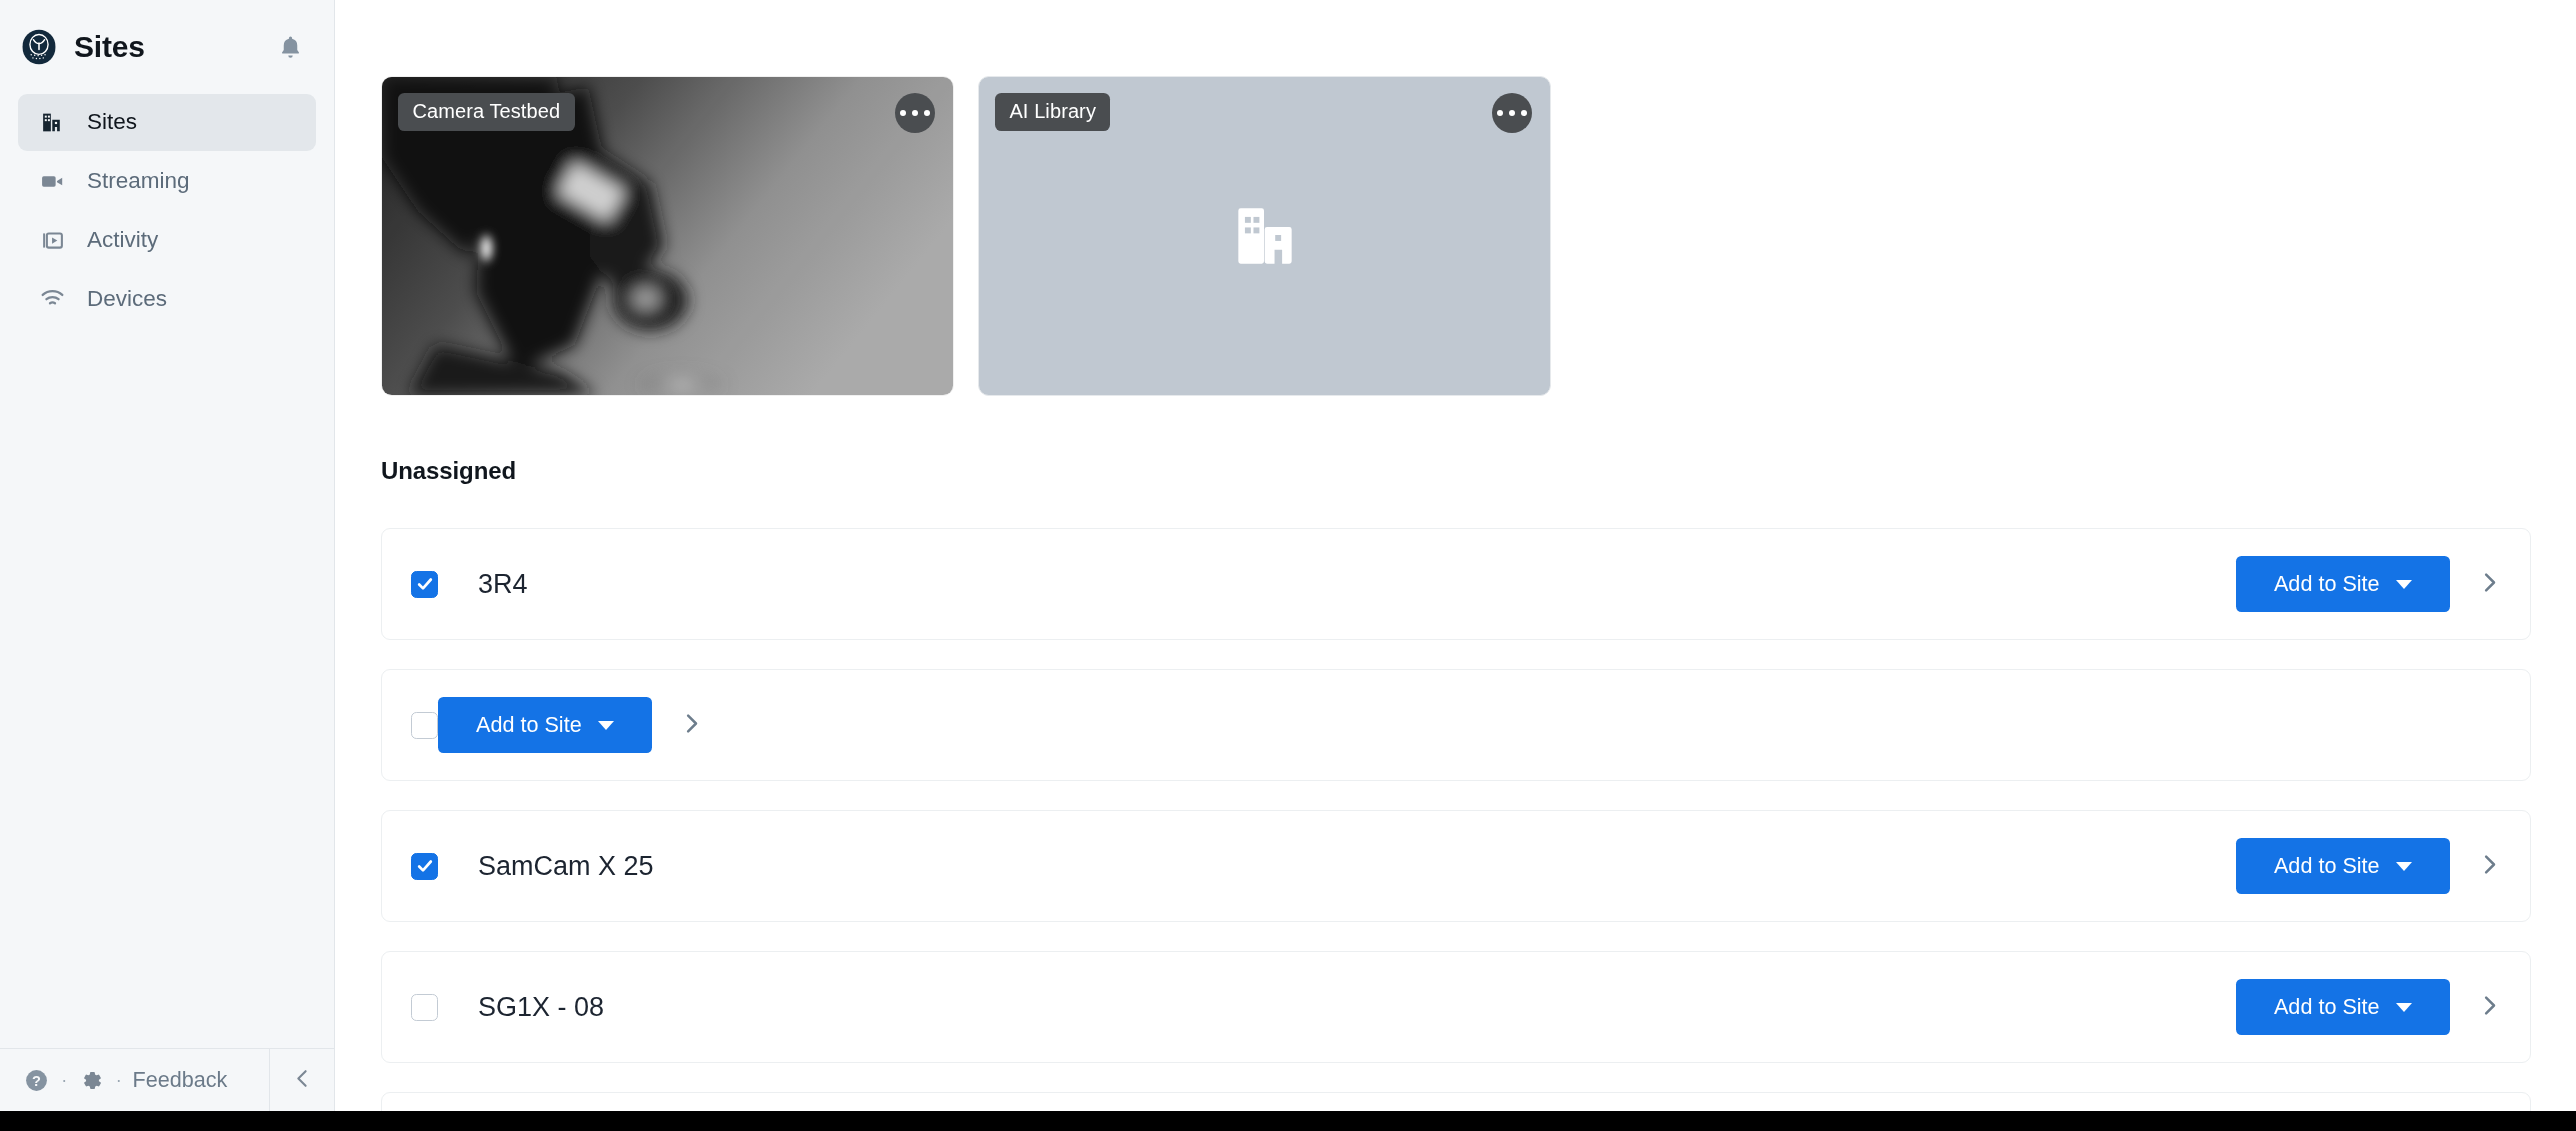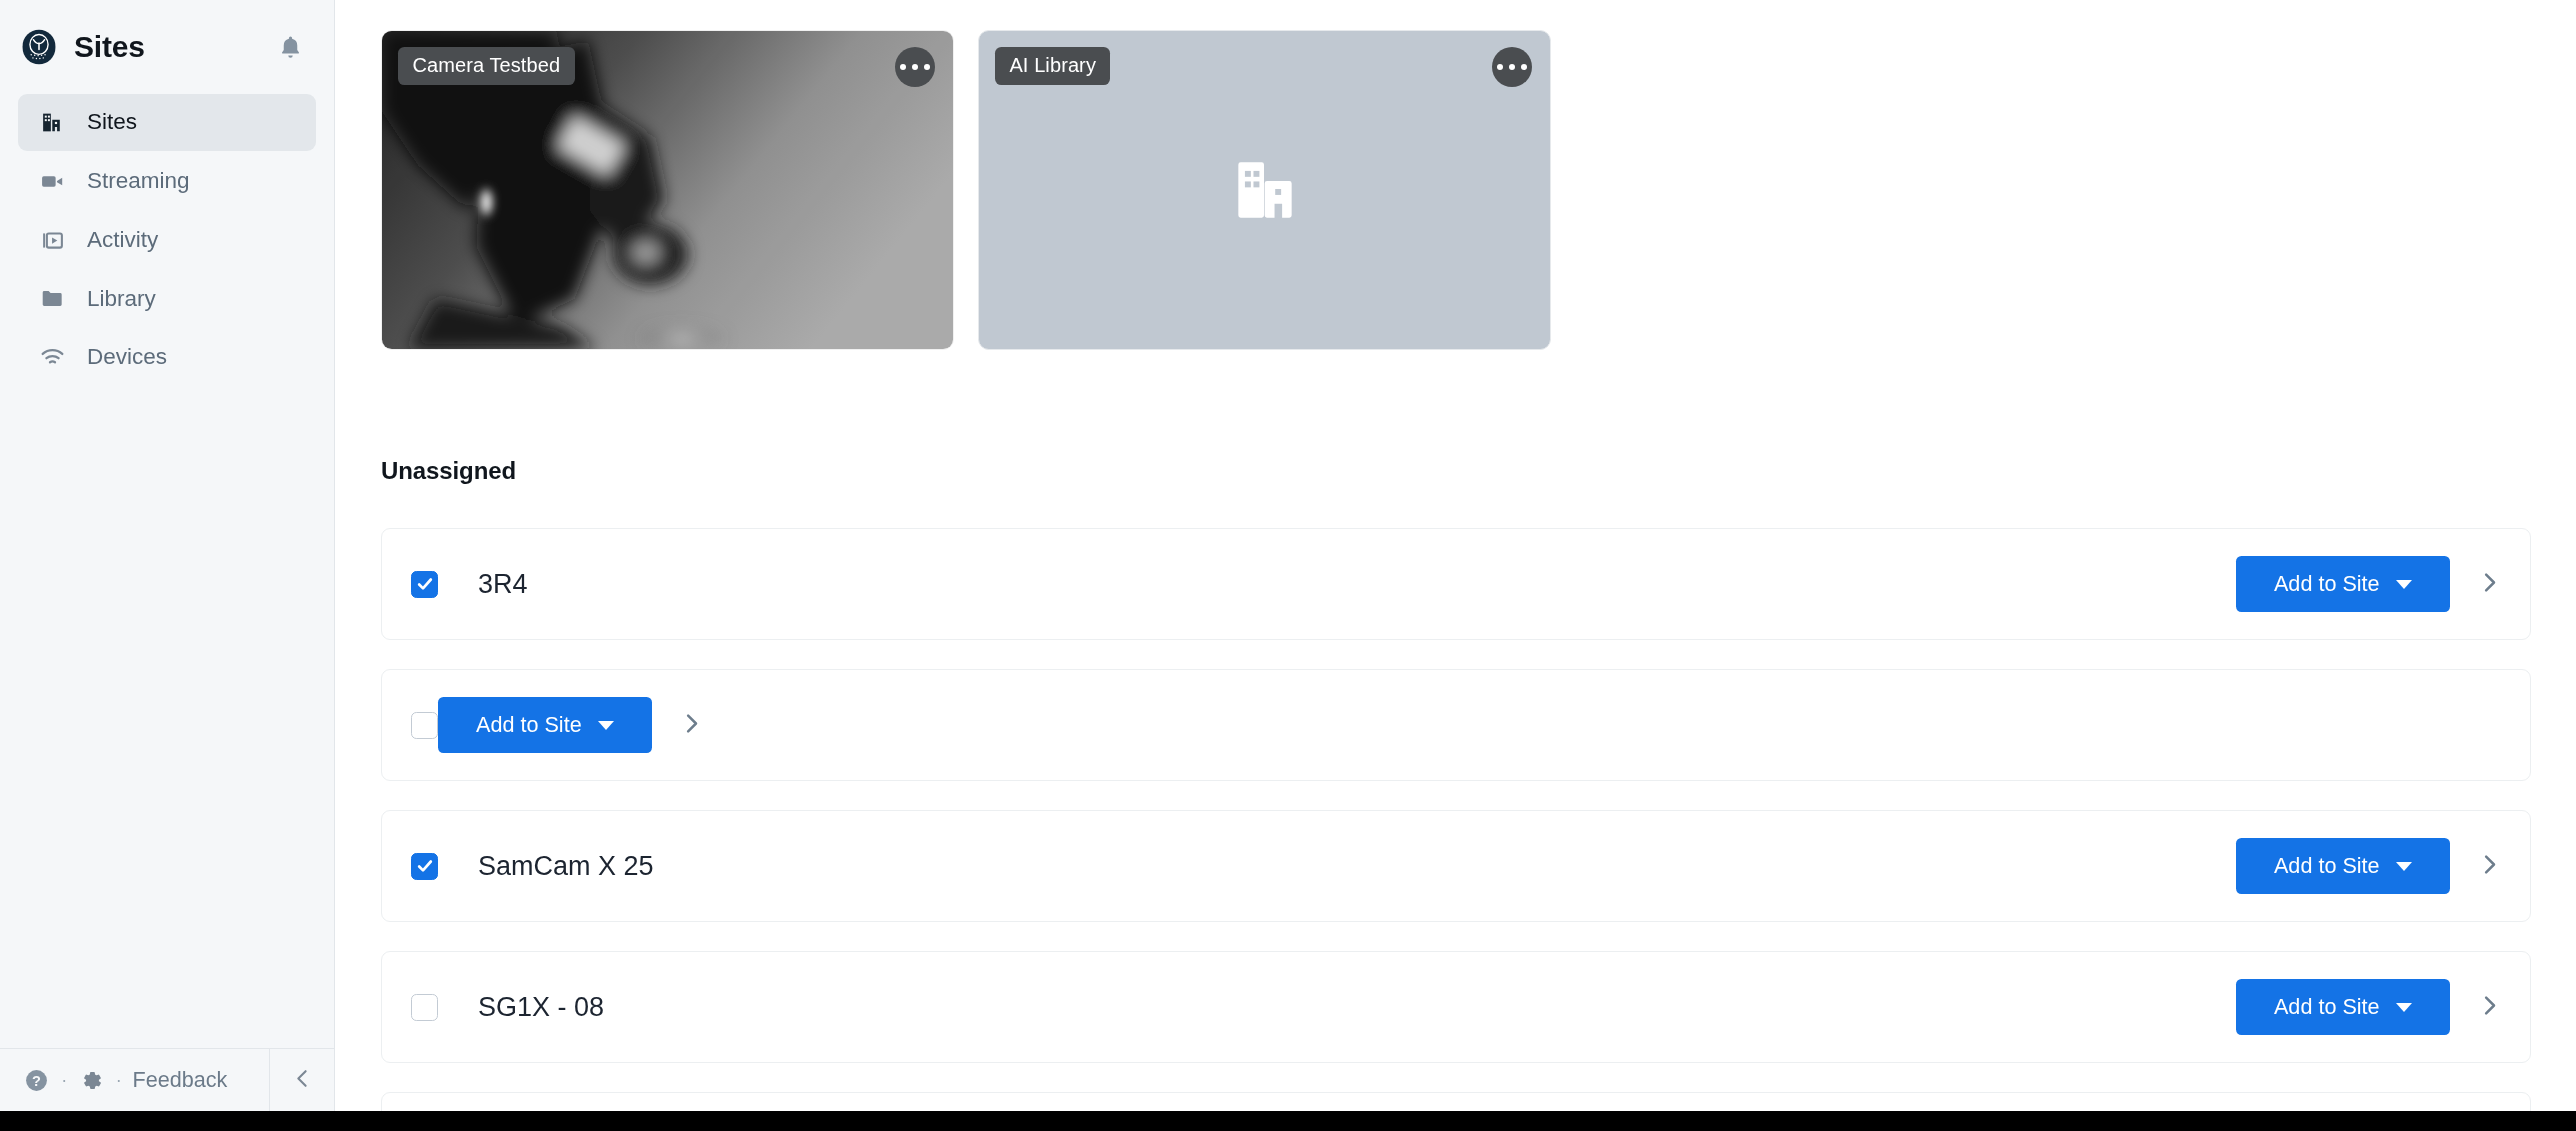--- a/index.html
+++ b/index.html
@@ -153,20 +153,21 @@
     gap: 24px;
   }
   .site-card {
     position: relative;
     width: 573px;
     height: 320px;
     border-radius: 10.8px;
     overflow: hidden;
     cursor: pointer;
     border: 0.9px solid #e6e9ec;
+    margin-top: 46px;
   }
   .site-card.photo { border-color: rgba(0,0,0,0.06); }
   .card-thumb { position:absolute; inset:0; width:100%; height:100%; display:block; }
   .card-chip {
     position: absolute;
     left: 16px; top: 16px;
     background: #4a4d50;
     color: #ffffff;
     font-size: 20px;
     font-weight: 500;
@@ -342,28 +343,20 @@
         <span class="nav-ico">
           <svg viewBox="0 0 24 24" width="25" height="25" aria-hidden="true">
             <path d="M3 5.2h1.9v13.6H3z" fill="#7b8794"></path>
             <rect x="6.6" y="5.2" width="14.4" height="13.6" rx="1.8" fill="none" stroke="#7b8794" stroke-width="2"></rect>
             <path d="M11.6 9l5 3-5 3z" fill="#7b8794"></path>
           </svg>
         </span>
         <span class="nav-label">Activity</span>
       </div>
 
-      <div class="nav-item">
-        <span class="nav-ico">
-          <svg viewBox="0 0 24 24" width="25" height="25" fill="#7b8794" aria-hidden="true">
-            <path d="M2.6 6.2a1.4 1.4 0 011.4-1.4h4.3l1.8 2h9.3a1.4 1.4 0 011.4 1.4v9.6a1.4 1.4 0 01-1.4 1.4H4a1.4 1.4 0 01-1.4-1.4z"></path>
-          </svg>
-        </span>
-        <span class="nav-label">Library</span>
-      </div>
 
       <div class="nav-item">
         <span class="nav-ico">
           <svg viewBox="0 0 24 24" width="25" height="25" fill="none" stroke="#7b8794" stroke-width="2.2" stroke-linecap="round" aria-hidden="true">
             <path d="M2.6 8.6a14 14 0 0118.8 0"></path>
             <path d="M6.2 12.7a9 9 0 0111.6 0"></path>
             <path d="M9.6 16.6a4.2 4.2 0 014.8 0"></path>
           </svg>
         </span>
         <span class="nav-label">Devices</span>

